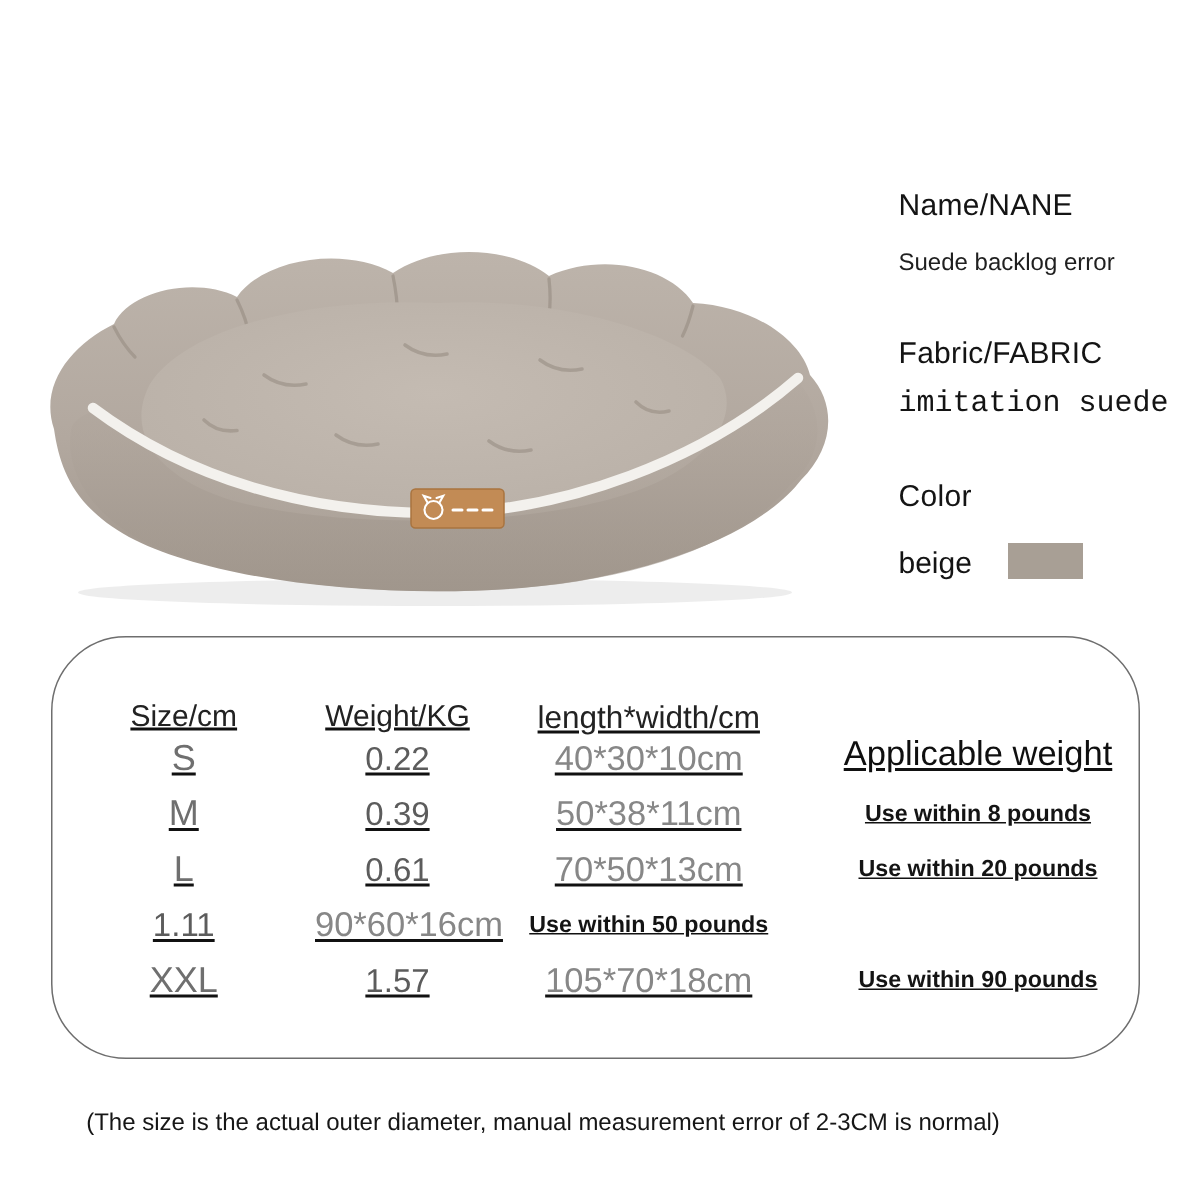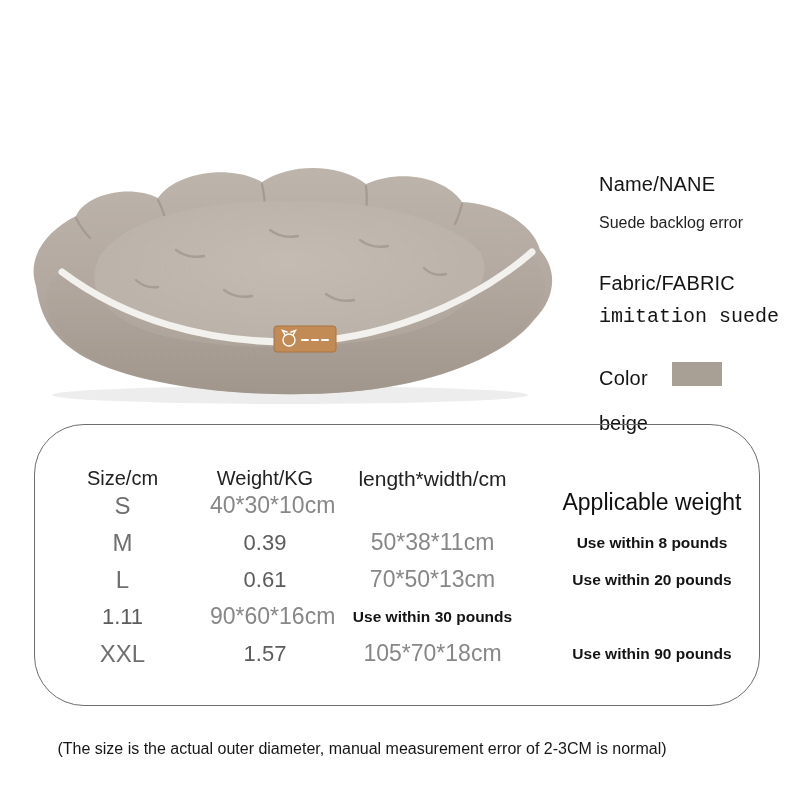--- a/index.html
+++ b/index.html
@@ -6,39 +6,39 @@
   .canvas {
     position:relative; width:800px; height:800px; background:#ffffff;
     font-family:"Liberation Sans", sans-serif; overflow:hidden; color:#111;
   }
 
   
   .bed-wrap { position:absolute; left:8px; top:158px; width:562px; height:248px; }
 
   
   .info { position:absolute; left:599px; top:126px; width:200px; }
-  .info .row { position:absolute; left:0; white-space:nowrap;margin-top:47px; }
+  .info .row { position:absolute; left:0; white-space:nowrap; }
   .lbl   { font-size:20px; color:#141414; letter-spacing:.2px; }
   .val16 { font-size:16px; color:#1f1f1f; }
   .val20 { font-size:20px; color:#141414; }
   .row-name-label   { top:0; }
   .row-name-value   { top:41px; }
   .row-fabric-label { top:99px; }
   .row-fabric-value { top:132px;font-family:Liberation Mono, monospace; }
   .row-color-label  { top:194px; }
   .row-color-value  { top:239px; }
   .swatch {
     position:absolute; left:73px; top:236px; width:50px; height:24px;
     background:#a89f95;
   }
 
   
   .size-table {
     position:absolute; left:34px; top:424px; width:726px; height:282px;
-    border:1.5px solid #6e6e6e; border-radius:50px; box-sizing:border-box;
+    border:1.5px solid #6e6e6e; border-radius:50px; box-sizing:border-box;text-decoration:underline;
   }
   .t-head, .t-row {
     display:grid; grid-template-columns:175px 110px 225px 1fr;
     align-items:center;
   }
   .t-head { margin-top:16px; height:46px; }
   .t-row  { height:37px; }
   .cell { text-align:center; white-space:nowrap; }
   .h-size, .h-weight { font-size:20px; color:#222; }
   .h-dims { font-size:21px; color:#222; }
@@ -157,41 +157,42 @@
   <div class="size-table">
     <div class="t-head">
       <div class="cell h-size">Size/cm</div>
       <div class="cell h-weight">Weight/KG</div>
       <div class="cell h-dims">length*width/cm</div>
       <div class="cell h-app">Applicable weight</div>
     </div>
 
     <div class="t-row">
       <div class="cell c-size">S</div>
+      <div class="cell c-weight">0.22</div>
       <div class="cell c-dims">40*30*10cm</div>
     </div>
 
     <div class="t-row">
       <div class="cell c-size">M</div>
       <div class="cell c-weight">0.39</div>
       <div class="cell c-dims">50*38*11cm</div>
       <div class="cell c-app">Use within 8 pounds</div>
     </div>
 
     <div class="t-row">
       <div class="cell c-size">L</div>
       <div class="cell c-weight">0.61</div>
       <div class="cell c-dims">70*50*13cm</div>
       <div class="cell c-app">Use within 20 pounds</div>
     </div>
 
     <div class="t-row">
       <div class="cell c-weight">1.11</div>
       <div class="cell c-dims">90*60*16cm</div>
-      <div class="cell c-app">Use within 30 pounds</div>
+      <div class="cell c-app">Use within 50 pounds</div>
     </div>
 
     <div class="t-row">
       <div class="cell c-size">XXL</div>
       <div class="cell c-weight">1.57</div>
       <div class="cell c-dims">105*70*18cm</div>
       <div class="cell c-app">Use within 90 pounds</div>
     </div>
   </div>
 

